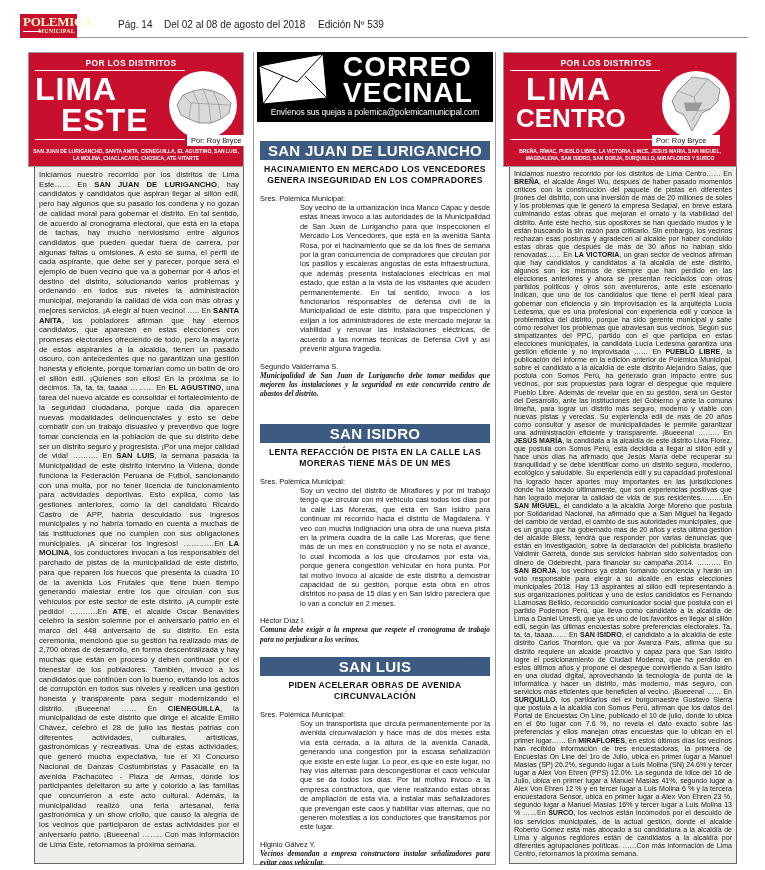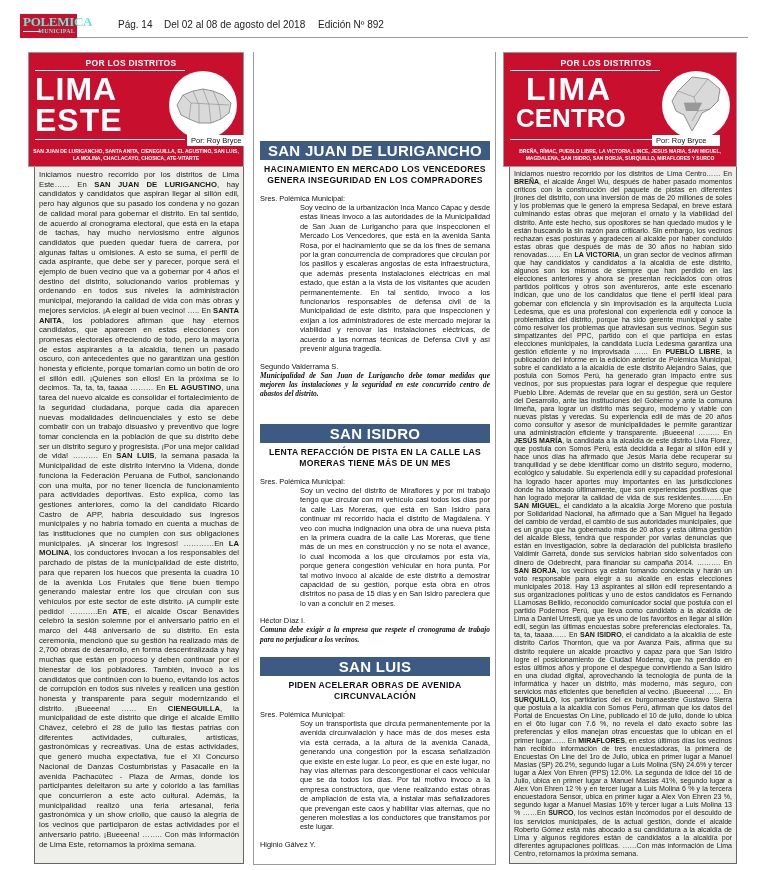--- a/index.html
+++ b/index.html
@@ -1,21 +1,21 @@
 <!DOCTYPE html>
 <html><head>
 <meta charset="utf-8">
 <style>
   * { box-sizing: border-box; margin: 0; padding: 0; }
   html, body { width: 765px; height: 870px; background: #ffffff; overflow: hidden; }
   body { font-family: "Liberation Sans", sans-serif; color: #111; position: relative; }
 
   
   .page-header { position: absolute; left: 20px; top: 14px; width: 728px; height: 24px; border-bottom: 1px solid #9a9a9a; }
-  .logo { position: absolute; left: 0; top: 0; width: 57px; height: 24px; background: #c8102e; color: #5eead4; }
+  .logo { position: absolute; left: 0; top: 0; width: 57px; height: 24px; background: #c8102e; color: #fef9c3; }
   .logo .l1 { position: absolute; left: 3px; top: 0px; font-family: "Liberation Serif", serif; font-weight: bold; font-size: 13px; letter-spacing: -0.3px; }
   .logo .l2 { position: absolute; right: 2px; top: 14px; font-family: "Liberation Serif", serif; font-weight: bold; font-size: 6px; letter-spacing: 0.2px; }
   .logo .bar { position: absolute; left: 3px; top: 17px; width: 17px; height: 1px; background: #fff; }
   .hdr-text { position: absolute; top: 5px; font-size: 10px; color: #222; }
 
   
   .col { position: absolute; top: 52px; }
   .col-left { left: 28px; width: 216px; }
   .col-mid { left: 253px; width: 243px; top: 52px; height: 813px; border: 1px solid #9a9a9a; border-top: none; }
   .col-right { left: 503px; width: 234px; }
@@ -54,43 +54,54 @@
 <body>
 
 <div class="page-header">
   <div class="logo">
     <span class="l1">POLEMICA</span>
     <span class="bar"></span>
     <span class="l2">MUNICIPAL</span>
   </div>
   <span class="hdr-text" style="left:98px">Pág. 14</span>
   <span class="hdr-text" style="left:144px">Del 02 al 08 de agosto del 2018</span>
-  <span class="hdr-text" style="left:298px">Edición Nº 892</span>
+  <span class="hdr-text" style="left:298px">Edición Nº 539</span>
 </div>
 
 <div class="col col-left">
   <div class="banner">
     <div class="por">POR LOS DISTRITOS</div>
     <div class="line1"></div>
     <div class="big" style="top:20px;font-size:32px;letter-spacing:1px;">LIMA</div>
-    <div class="big" style="top:51px;font-size:32px;letter-spacing:1px;">ESTE</div>
+    <div class="big" style="top:51px;font-size:32px;letter-spacing:1px;margin-left:26px;">ESTE</div>
     <div class="line2"></div>
     <div class="map" style="left:140px;">
       <svg width="68" height="68" viewBox="0 0 68 68">
         <path d="M8 34 L14 24 L24 20 L34 18 L44 20 L54 24 L62 32 L60 42 L52 48 L42 52 L30 52 L20 48 L12 44 Z" fill="#d9d9d9" stroke="#777" stroke-width="0.8"></path>
         <path d="M14 24 L22 32 L20 48 M24 20 L30 34 L30 52 M34 18 L40 34 L42 52 M44 20 L50 34 L52 48 M22 32 L60 34" fill="none" stroke="#888" stroke-width="0.6"></path>
       </svg>
     </div>
     <div class="by" style="left:158px;">Por: Roy Bryce</div>
     <div class="districts">SAN JUAN DE LURIGANCHO, SANTA ANITA, CIENEGUILLA, EL AGUSTINO, SAN LUIS, LA MOLINA, CHACLACAYO, CHOSICA, ATE-VITARTE</div>
   </div>
   <div class="body-box" id="left-body">Iniciamos nuestro recorrido por los distritos de Lima Este…… En <b>SAN JUAN DE LURIGANCHO</b>, hay candidatos y candidatos que aspiran llegar al sillón edil, pero hay algunos que su pasado los condena y no gozan de calidad moral para gobernar el distrito. En tal sentido, de acuerdo al cronograma electoral, que está en la etapa de tachas, hay mucho nerviosismo entre algunos candidatos que pueden quedar fuera de carrera, por algunas faltas u omisiones. A esto se suma, el perfil de cada aspirante, que debe ser y parecer, porque será el ejemplo de buen vecino que va a gobernar por 4 años el destino del distrito, solucionando varios problemas y ordenando en todos sus niveles la administración municipal, mejorando la calidad de vida con más obras y mejores servicios. ¡A elegir al buen vecino! ….. En <b>SANTA ANITA</b>, los pobladores afirman que hay eternos candidatos, que aparecen en estas elecciones con promesas electorales ofreciendo de todo, pero la mayoría de estos aspirantes a la alcaldía, tienen un pasado oscuro, con antecedentes que no garantizan una gestión honesta y eficiente, porque tomarían como un botín de oro el sillón edil. ¡Quienes son ellos! En la próxima se lo decimos. Ta, ta, ta, taaaa ……… En <b>EL AGUSTINO</b>, una tarea del nuevo alcalde es consolidar el fortalecimiento de la seguridad ciudadana, porque cada día aparecen nuevas modalidades delincuenciales y esto se debe combatir con un trabajo disuasivo y preventivo que logre tomar conciencia en la población de que su distrito debe ser un distrito seguro y progresista. ¡Por una mejor calidad de vida! ………. En <b>SAN LUIS</b>, la semana pasada la Municipalidad de este distrito intervino la Videna, donde funciona la Federación Peruana de Futbol, sancionando con una multa, por no tener licencia de funcionamiento para actividades deportivas. Esto explica, como las gestiones anteriores, como la del candidato Ricardo Castro de APP, habría descuidado sus ingresos municipales y no habría tomado en cuenta a muchas de las instituciones que no cumplen con sus obligaciones municipales. ¡A sincerar los ingresos! …………En <b>LA MOLINA</b>, los conductores invocan a los responsables del parchado de pistas de la municipalidad de este distrito, para que reparen los huecos que presenta la cuadra 10 de la avenida Los Frutales que tiene buen tiempo generando malestar entre los que circulan con sus vehículos por este sector de este distrito. ¡A cumplir este pedido! ………..En <b>ATE</b>, el alcalde Oscar Benavides celebró la sesión solemne por el aniversario patrio en el marco del 448 aniversario de su distrito. En esta ceremonia, mencionó que su gestión ha realizado más de 2,700 obras de desarrollo, en forma descentralizada y hay muchas que están en proceso y deben continuar por el bienestar de los pobladores. También, invocó a los candidatos que continúen con lo bueno, evitando los actos de corrupción en todos sus niveles y realicen una gestión honesta y transparente para seguir modernizando el distrito. ¡Bueeena! …… En <b>CIENEGUILLA</b>, la municipalidad de este distrito que dirige el alcalde Emilio Chávez, celebró el 28 de julio las fiestas patrias con diferentes actividades, culturales, artísticas, gastronómicas y recreativas. Una de estas actividades, que generó mucha expectativa, fue el XI Concurso Nacional de Danzas Costumbristas y Pasacalle en la avenida Pachacútec - Plaza de Armas, donde los participantes deleitaron su arte y colorido a las familias que concurrieron a este acto cultural. Además, la municipalidad realizó una feria artesanal, feria gastronómica y un show criollo, que causó la alegría de los vecinos que participaron de estas actividades por el aniversario patrio. ¡Bueeena! …….. Con más información de Lima Este, retornamos la próxima semana.</div>
 </div>
 
 <div class="col col-mid">
+  <div class="correo">
+    <svg class="env" viewBox="0 0 72 52" width="72" height="52">
+      <polygon points="2,14 66,2 70,46 6,52" fill="#fff" stroke="#000" stroke-width="1"></polygon>
+      <polyline points="2,14 40,30 66,2" fill="none" stroke="#000" stroke-width="1"></polyline>
+      <line x1="6" y1="52" x2="26" y2="24" stroke="#000" stroke-width="1"></line>
+      <line x1="70" y1="46" x2="48" y2="24" stroke="#000" stroke-width="1"></line>
+    </svg>
+    <div class="t1">CORREO</div>
+    <div class="t2">VECINAL</div>
+    <div class="mail">Envíenos sus quejas a polemica@polemicamunicipal.com</div>
+  </div>
 
   <div class="section" style="top:89px;">
     <div class="sec-title">SAN JUAN DE LURIGANCHO</div>
     <div class="sec-head">HACINAMIENTO EN MERCADO LOS VENCEDORES GENERA INSEGURIDAD EN LOS COMPRADORES</div>
     <div class="sec-salute">Sres. Polémica Municipal:</div>
     <div class="sec-body">Soy vecino de la urbanización Inca Manco Cápac y desde estas líneas invoco a las autoridades de la Municipalidad de San Juan de Lurigancho para que inspeccionen el Mercado Los Vencedores, que está en la avenida Santa Rosa, por el hacinamiento que se da los fines de semana por la gran concurrencia de compradores que circulan por los pasillos y escaleras angostas de esta infraestructura, que además presenta instalaciones eléctricas en mal estado, que están a la vista de los visitantes que acuden permanentemente. En tal sentido, invoco a los funcionarios responsables de defensa civil de la Municipalidad de este distrito, para que inspeccionen y exijan a los administradores de este mercado mejorar la viabilidad y renovar las instalaciones eléctricas, de acuerdo a las normas técnicas de Defensa Civil y así prevenir alguna tragedia.</div>
     <div class="sec-sign">Segundo Valderrama S.</div>
     <div class="sec-note">Municipalidad de San Juan de Lurigancho debe tomar medidas que mejoren las instalaciones y la seguridad en este concurrido centro de abastos del distrito.</div>
   </div>
 
@@ -102,20 +113,21 @@
     <div class="sec-sign">Héctor Díaz I.</div>
     <div class="sec-note">Comuna debe exigir a la empresa que respete el cronograma de trabajo para no perjudicar a los vecinos.</div>
   </div>
 
   <div class="section" style="top:605px;">
     <div class="sec-title">SAN LUIS</div>
     <div class="sec-head">PIDEN ACELERAR OBRAS DE AVENIDA CIRCUNVALACIÓN</div>
     <div class="sec-salute">Sres. Polémica Municipal:</div>
     <div class="sec-body">Soy un transportista que circula permanentemente por la avenida circunvalación y hace más de dos meses esta vía está cerrada, a la altura de la avenida Canadá, generando una congestión por la escasa señalización que existe en este lugar. Lo peor, es que en este lugar, no hay vías alternas para descongestionar el caos vehicular que se da todos los días. Por tal motivo invoco a la empresa constructora, que viene realizando estas obras de ampliación de esta vía, a instalar más señalizadores que prevengan este caos y habilitar vías alternas, que no generen molestias a los conductores que transitamos por este lugar.</div>
     <div class="sec-sign">Higinio Gálvez Y.</div>
+    <div class="sec-note">Vecinos demandan a empresa constructora instalar señalizadores para evitar caos vehicular.</div>
   </div>
 </div>
 
 <div class="col col-right">
   <div class="banner">
     <div class="por">POR LOS DISTRITOS</div>
     <div class="line1"></div>
     <div class="big" style="top:20px;left:22px;font-size:32px;letter-spacing:2px;">LIMA</div>
     <div class="big" style="top:52px;left:12px;font-size:26px;letter-spacing:0px;">CENTRO</div>
     <div class="line2"></div>

